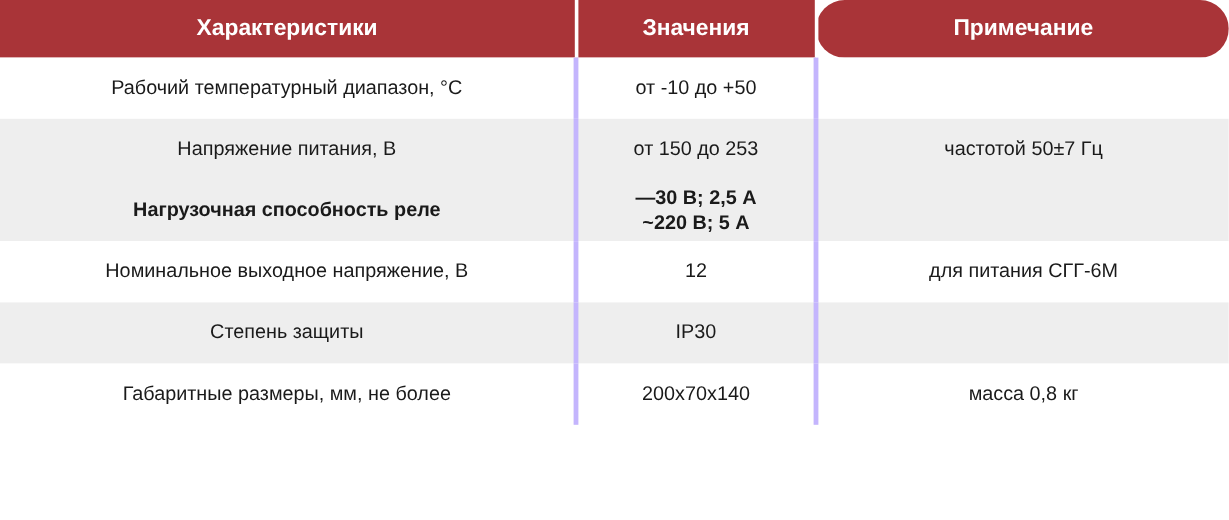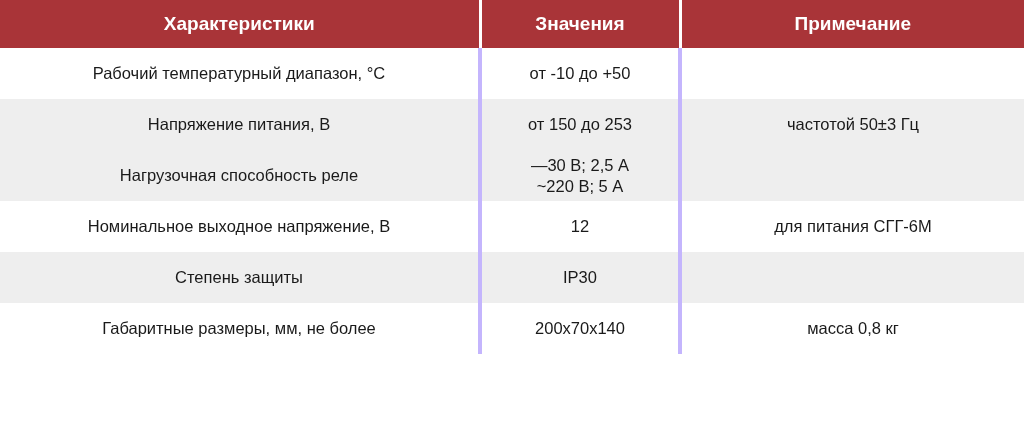--- a/index.html
+++ b/index.html
@@ -26,38 +26,38 @@
     background: #a93438;
     color: #ffffff;
     font-size: 19px;
     font-weight: bold;
     height: 48px;
     padding: 0 7px;
     text-align: center;
     vertical-align: middle;
     border-right: 3px solid #ffffff;
   }
-  thead th:last-child { border-right: none; }
+  thead th:last-child { border-right: none; border-radius: 24px; }
 
   tbody td {
     font-size: 16.5px;
     color: #1a1a1a;
     text-align: center;
     vertical-align: middle;
     padding: 0 10px;
     border-right: 4px solid #c4b5fd;
     line-height: 1.25;
   }
   tbody td:last-child { border-right: none; }
 
   tbody tr.row-light td { background: #ffffff; }
   tbody tr.row-dark  td { background: #eeeeee; }
 
   tbody tr { height: 51px; }
-  tbody tr.tall { height: 51px; }
+  tbody tr.tall { height: 51px; font-weight: bold; }
 
   .multiline { white-space: pre-line; margin-top: 12px; }
 </style>
 </head>
 <body>
 
 <table class="spec-table">
   <colgroup>
     <col class="col-param">
     <col class="col-value">
@@ -72,21 +72,21 @@
   </thead>
   <tbody>
     <tr class="row-light">
       <td>Рабочий температурный диапазон, °C</td>
       <td>от -10 до +50</td>
       <td></td>
     </tr>
     <tr class="row-dark">
       <td>Напряжение питания, В</td>
       <td>от 150 до 253</td>
-      <td>частотой 50±3 Гц</td>
+      <td>частотой 50±7 Гц</td>
     </tr>
     <tr class="row-dark tall">
       <td>Нагрузочная способность реле</td>
       <td class="multiline">—30 В; 2,5 А
 ~220 В; 5 А</td>
       <td></td>
     </tr>
     <tr class="row-light">
       <td>Номинальное выходное напряжение, В</td>
       <td>12</td>

